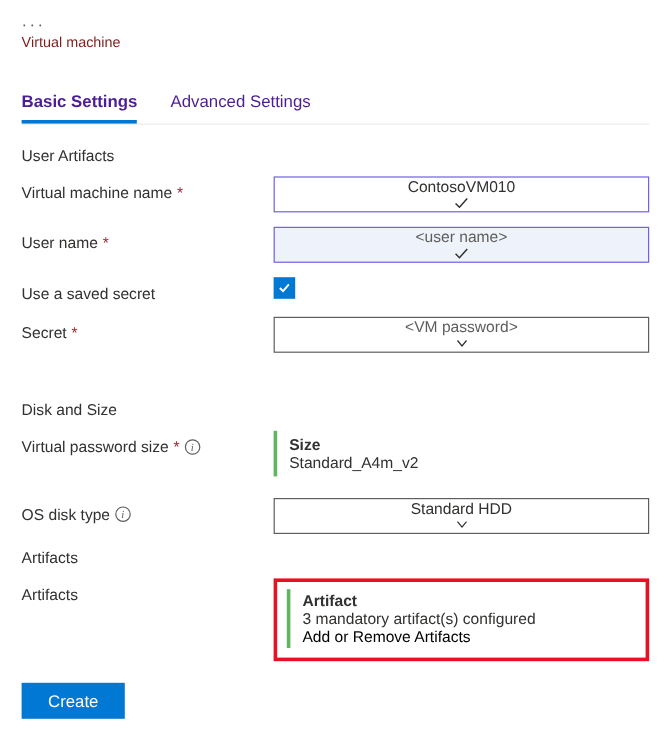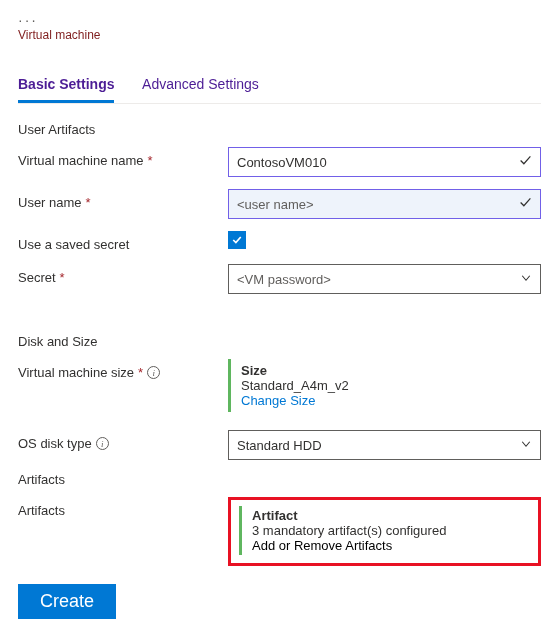--- a/index.html
+++ b/index.html
@@ -26,42 +26,42 @@
   .tab.active { font-weight:600; border-bottom:3px solid #0078d4; }
   .section-heading { font-size:13px; color:#605130; margin:6px 0 10px 0; }
   .section-heading { color:#323130; }
   .row { display:flex; align-items:flex-start; margin-bottom:12px; }
   .row-label { width:210px; padding-top:6px; font-size:13px; color:#323130; display:flex; align-items:center; gap:4px;}
   .req { color:#a4262c; }
   .row-control { flex:1; }
   .combo {
     width:100%; height:30px; border:1px solid #605e5c; background:#fff;
     display:flex; align-items:center; justify-content:space-between;
-    padding:0 8px; font-size:13px; cursor:pointer;
+    padding:0 8px; font-size:13px; cursor:pointer;flex-direction:column;
   }
   .combo-vm { border:1px solid #7160e8; }
   .combo-user { border:1px solid #7160e8; background:#eef3fb; }
   .combo-secret { border:1px solid #605e5c; color:#605e5c; }
   .placeholder { color:#605e5c; }
   .chev { color:#323130; }
   .checkbox {
     width:18px; height:18px; background:#0078d4; display:flex; align-items:center; justify-content:center; cursor:pointer;
   }
   .checkbox svg { display:block; }
   .info-icon { width:13px; height:13px; border:1px solid #605e5c; border-radius:50%; display:inline-flex; align-items:center; justify-content:center; font-size:9px; color:#605e5c; font-style:italic; font-family:Georgia,serif;}
   .size-block { border-left:3px solid #5fb65f; padding:4px 0 4px 10px; }
   .size-title { font-weight:600; }
   .size-link { color:#0078d4; cursor:pointer; }
   .artifact-highlight { border:3px solid #e81123; padding:6px 8px 8px 8px; }
   .artifact-block { border-left:3px solid #5fb65f; padding:2px 0 2px 10px; }
   .artifact-title { font-weight:600; }
   .artifact-link { color:#000000; cursor:pointer; }
   .footer { margin-top:18px; }
   .btn-create {
-    background:#0078d4; color:#fff; border:none; padding:7px 22px; font-size:18px; cursor:pointer;
+    background:#0078d4; color:#fff; border:none; padding:7px 22px; font-size:14px; cursor:pointer;
   }
   .spacer-lg { height:22px; }
   .spacer-sm { height:6px; }
 </style>
 </head>
 <body>
 
 <div class="title-row">
   <span class="more-dots">···</span>
 </div>
@@ -137,29 +137,28 @@
     </div>
   </div>
 </div>
 
 <div class="spacer-lg"></div>
 
 <div class="section-heading">Disk and Size</div>
 
 <div class="row">
   <div class="row-label">
-    <span>Virtual machine size</span>
+    <span>Virtual password size</span>
     <span class="req">*</span>
     <span class="info-icon">i</span>
   </div>
   <div class="row-control">
     <div class="size-block">
       <div class="size-title">Size</div>
       <div>Standard_A4m_v2</div>
-      <div class="size-link">Change Size</div>
     </div>
   </div>
 </div>
 
 <div class="spacer-sm"></div>
 
 <div class="row">
   <div class="row-label">
     <span>OS disk type</span>
     <span class="info-icon">i</span>

